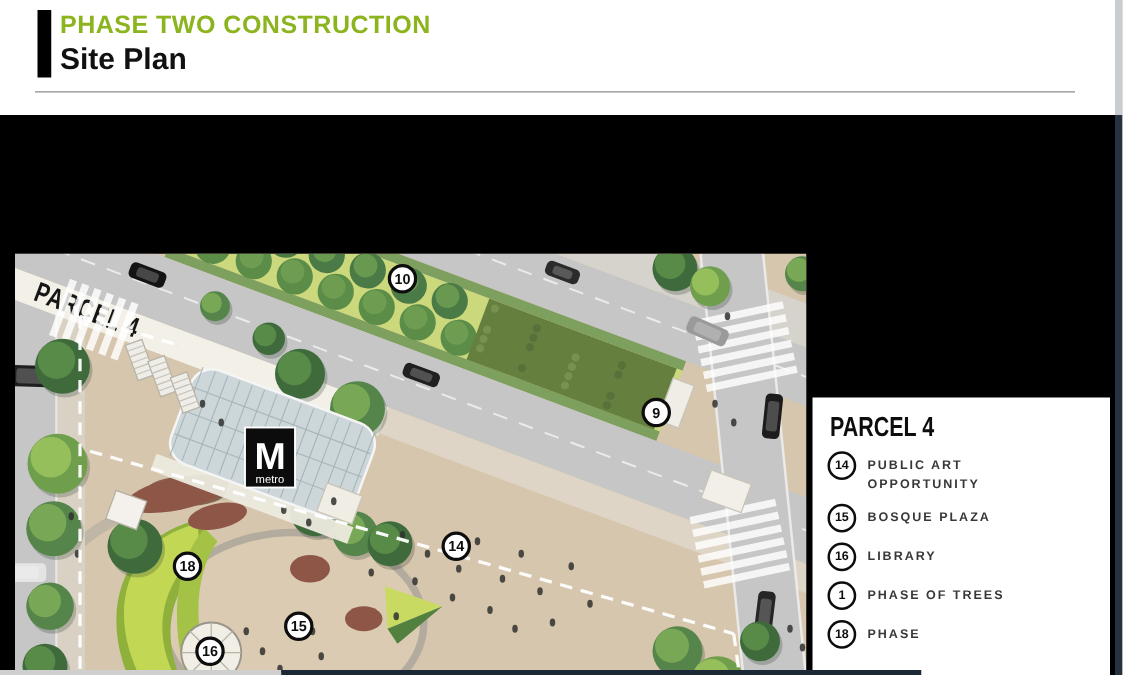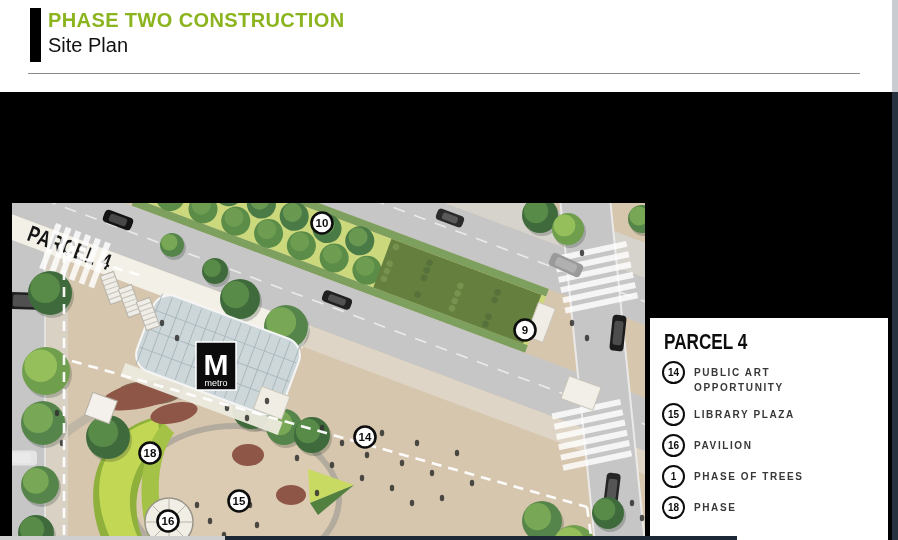--- a/index.html
+++ b/index.html
@@ -8,21 +8,21 @@
     background:#ffffff;font-family:"Liberation Sans",sans-serif;
   }
   
   .header{position:absolute;left:0;top:0;width:718px;height:92px;background:#fff;border-radius:31px;}
   .header-bar{position:absolute;left:30px;top:8px;width:11px;height:54px;background:#000;}
   .header-title{
     position:absolute;left:48px;top:9px;font-size:20px;font-weight:bold;
     letter-spacing:.4px;color:#8CB41E;white-space:nowrap;
   }
   .header-subtitle{
-    position:absolute;left:48px;top:34px;font-size:20px;font-weight:normal;color:#111;
+    position:absolute;left:48px;top:34px;font-size:24px;font-weight:bold;color:#111;
   }
   .header-divider{position:absolute;left:28px;top:73px;width:832px;height:0;border-top:1.5px solid #8a8a8a;}
   
   .slide{position:absolute;left:0;top:92px;width:893px;height:448px;background:#000;}
   .plan-wrap{position:absolute;left:12px;top:111px;width:633px;height:425px;background:#d7c6ae;overflow:hidden;}
   .plan-wrap svg{display:block;}
   
   .legend{
     position:absolute;left:650px;top:226px;width:238px;height:254px;background:#ffffff;
     box-sizing:border-box;padding:9px 10px 10px 12px;
@@ -619,25 +619,25 @@
 
   <div class="legend">
     <div class="legend-title">PARCEL 4</div>
     <div id="legend-items">
         <div class="legend-item">
           <div class="legend-num">14</div>
           <div class="legend-label">PUBLIC ART OPPORTUNITY</div>
         </div>
         <div class="legend-item">
           <div class="legend-num">15</div>
-          <div class="legend-label">LIBRARY PLAZA</div>
+          <div class="legend-label">BOSQUE PLAZA</div>
         </div>
         <div class="legend-item">
           <div class="legend-num">16</div>
-          <div class="legend-label">PAVILION</div>
+          <div class="legend-label">LIBRARY</div>
         </div>
         <div class="legend-item">
           <div class="legend-num">1</div>
           <div class="legend-label">PHASE OF TREES</div>
         </div>
         <div class="legend-item">
           <div class="legend-num">18</div>
           <div class="legend-label">PHASE</div>
         </div>
       </div>

